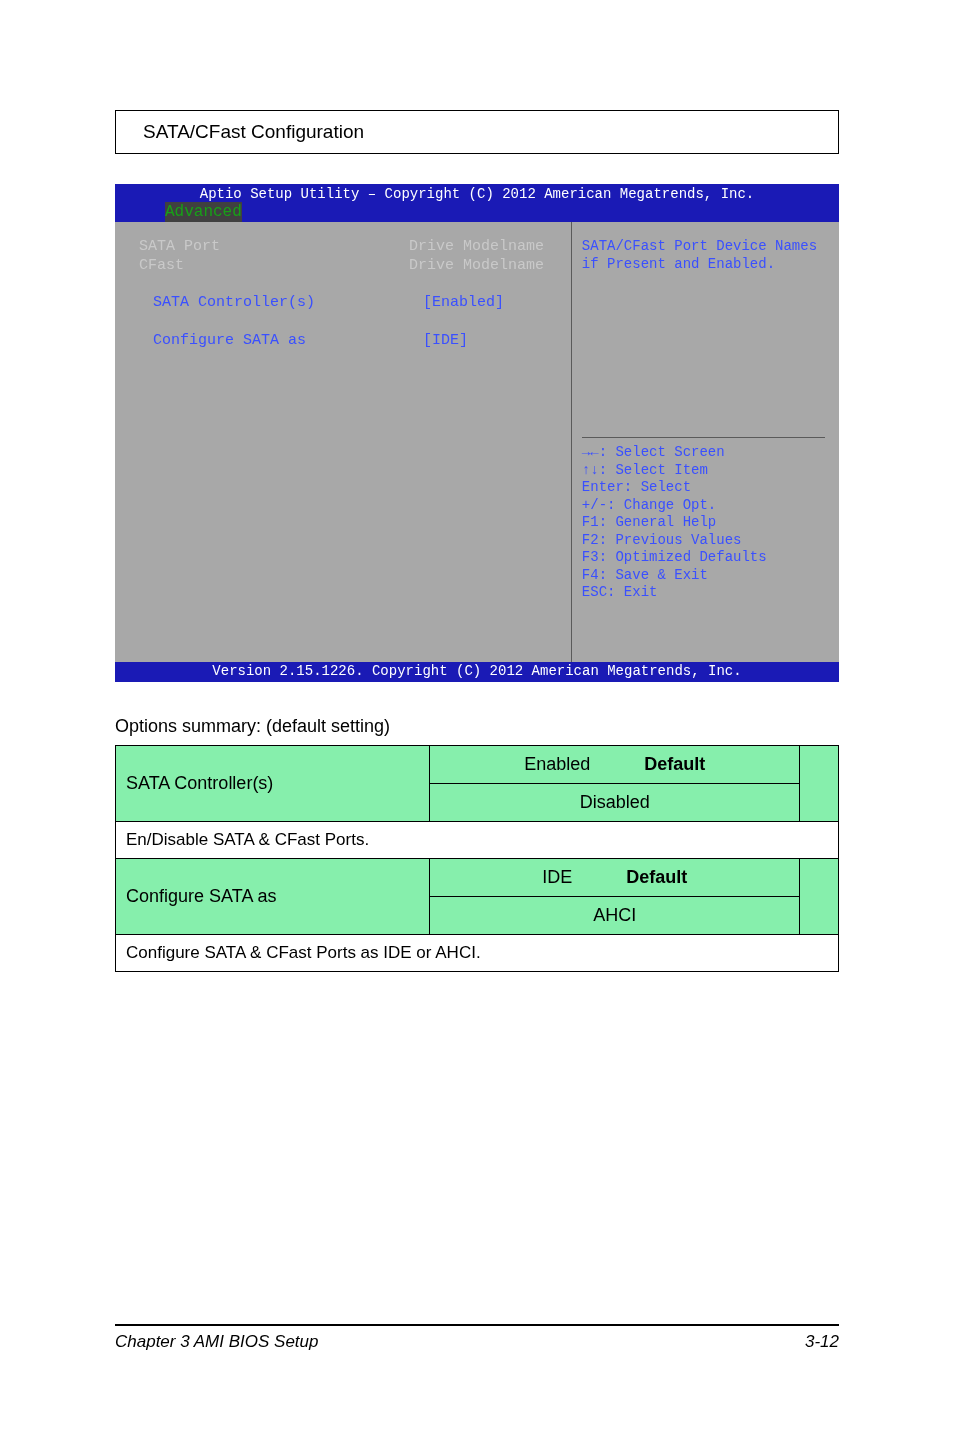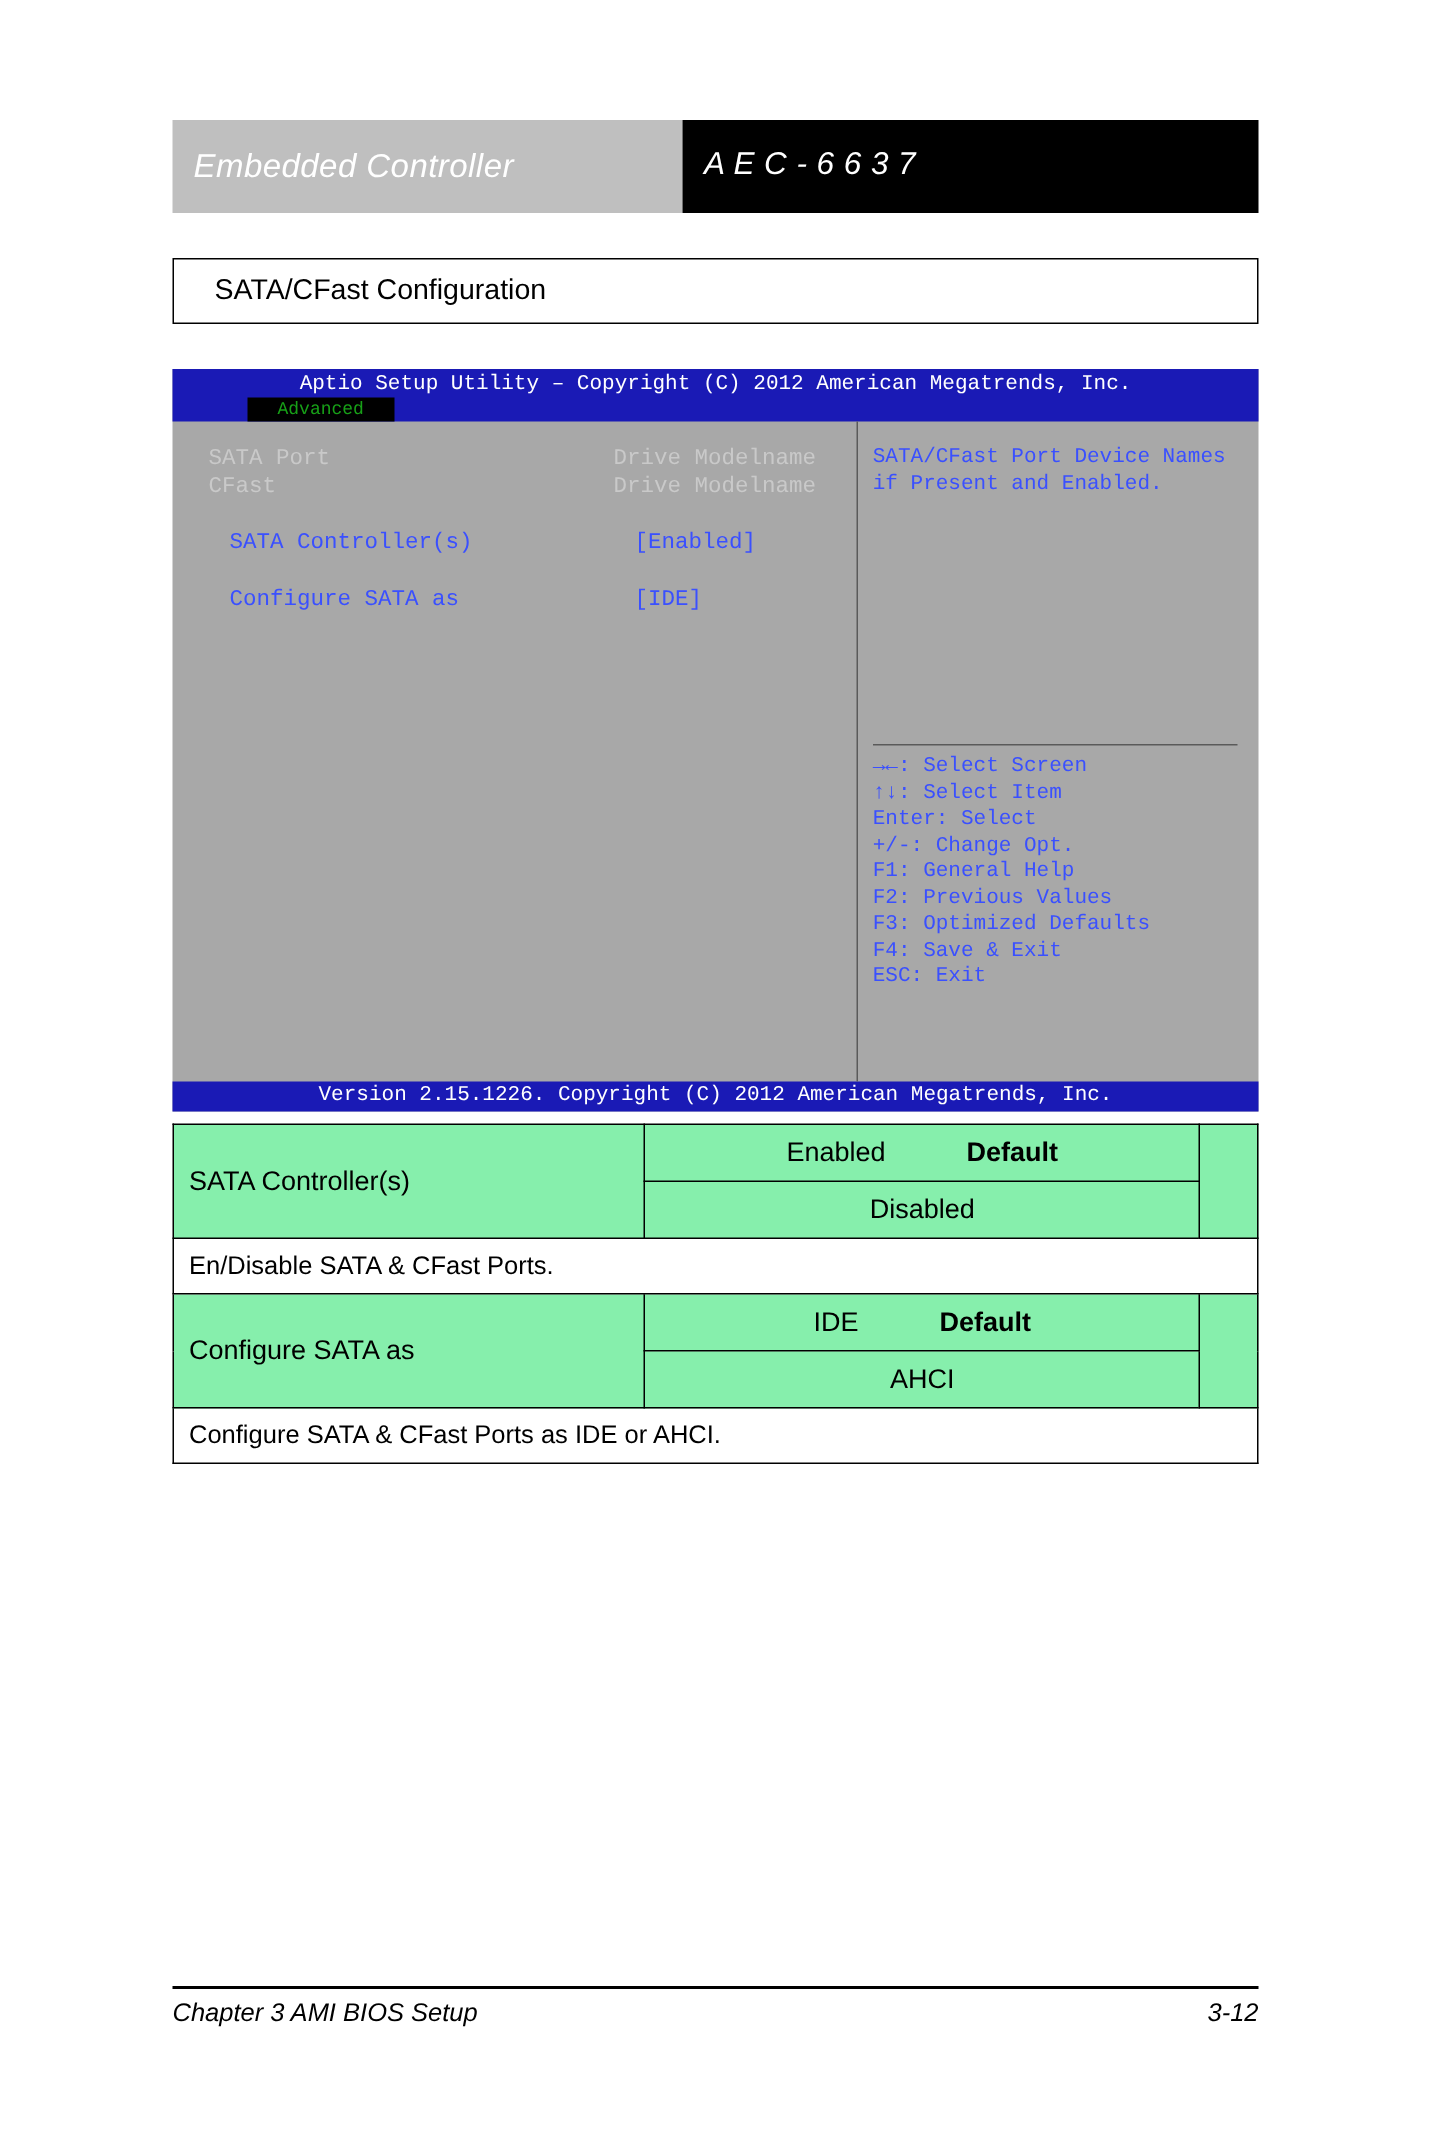--- a/index.html
+++ b/index.html
@@ -66,24 +66,24 @@
     text-align: center;
     padding: 2px 0 0 0;
     font-size: 14px;
   }
   .bios-tab-row {
     background: #1a1ab5;
     padding: 0 0 0 50px;
   }
   .bios-tab {
     display: inline-block;
-    background: #000000;
+    background: #404040;
     color: #17a017;
-    padding: 1px 20px;
-    font-size: 12px;
+    padding: 1px 0;
+    font-size: 16px;
   }
   .bios-body {
     display: flex;
     height: 440px;
   }
   .bios-left {
     width: 65%;
     padding: 16px 10px 10px 24px;
     color: #d8d8d8;
     position: relative;
@@ -147,24 +147,20 @@
     justify-content: space-between;
     font-style: italic;
     font-size: 17px;
   }
 </style>
 </head>
 <body>
 
 <div class="page">
 
-  <div class="hdr-row">
-    <div class="hdr-left">Embedded Controller</div>
-    <div class="hdr-right">A E C - 6 6 3 7</div>
-  </div>
 
   <div class="box-section">SATA/CFast Configuration</div>
 
 
   <div class="bios">
     <div class="bios-top">Aptio Setup Utility – Copyright (C) 2012 American Megatrends, Inc.</div>
     <div class="bios-tab-row">
       <span class="bios-tab">Advanced</span>
     </div>
     <div class="bios-body">
@@ -188,20 +184,21 @@
             <div class="help">F2: Previous Values</div>
             <div class="help">F3: Optimized Defaults</div>
             <div class="help">F4: Save &amp; Exit</div>
             <div class="help">ESC: Exit</div>
           </div>
       </div>
     </div>
     <div class="bios-footer">Version 2.15.1226. Copyright (C) 2012 American Megatrends, Inc.</div>
   </div>
 
+  <p class="opts-label">Options summary: (default setting)</p>
 
   <table class="settings">
     <tbody id="settings-body">
         <tr>
           <td class="shade" rowspan="2">SATA Controller(s)</td>
           <td class="shade center">Enabled   <b>Default</b></td>
           <td class="shade" rowspan="2"></td>
         </tr>
         <tr>
           <td class="shade center">Disabled</td>

